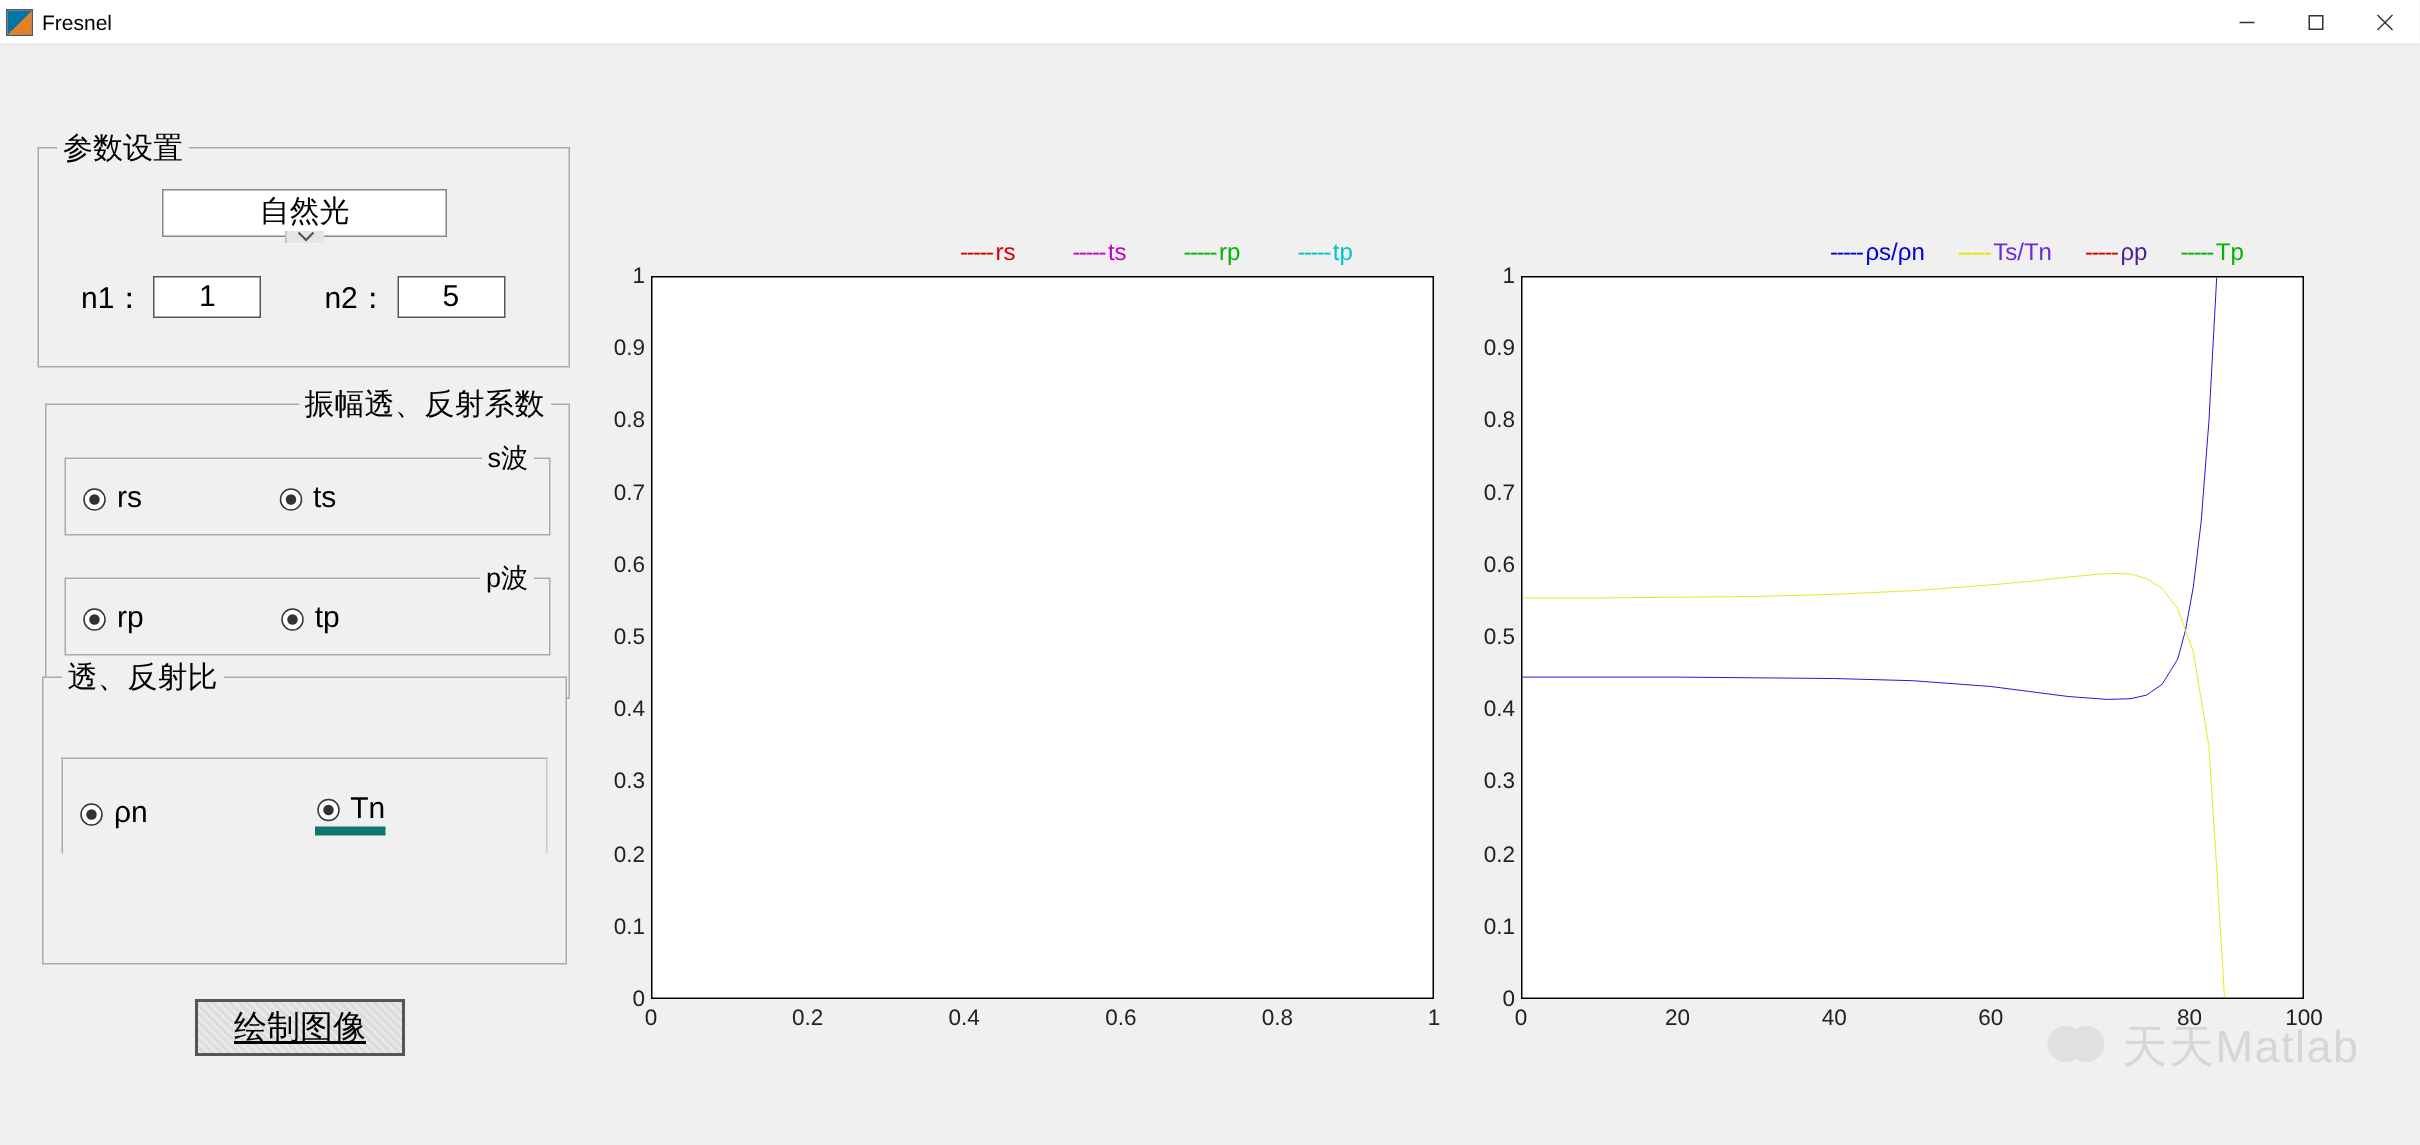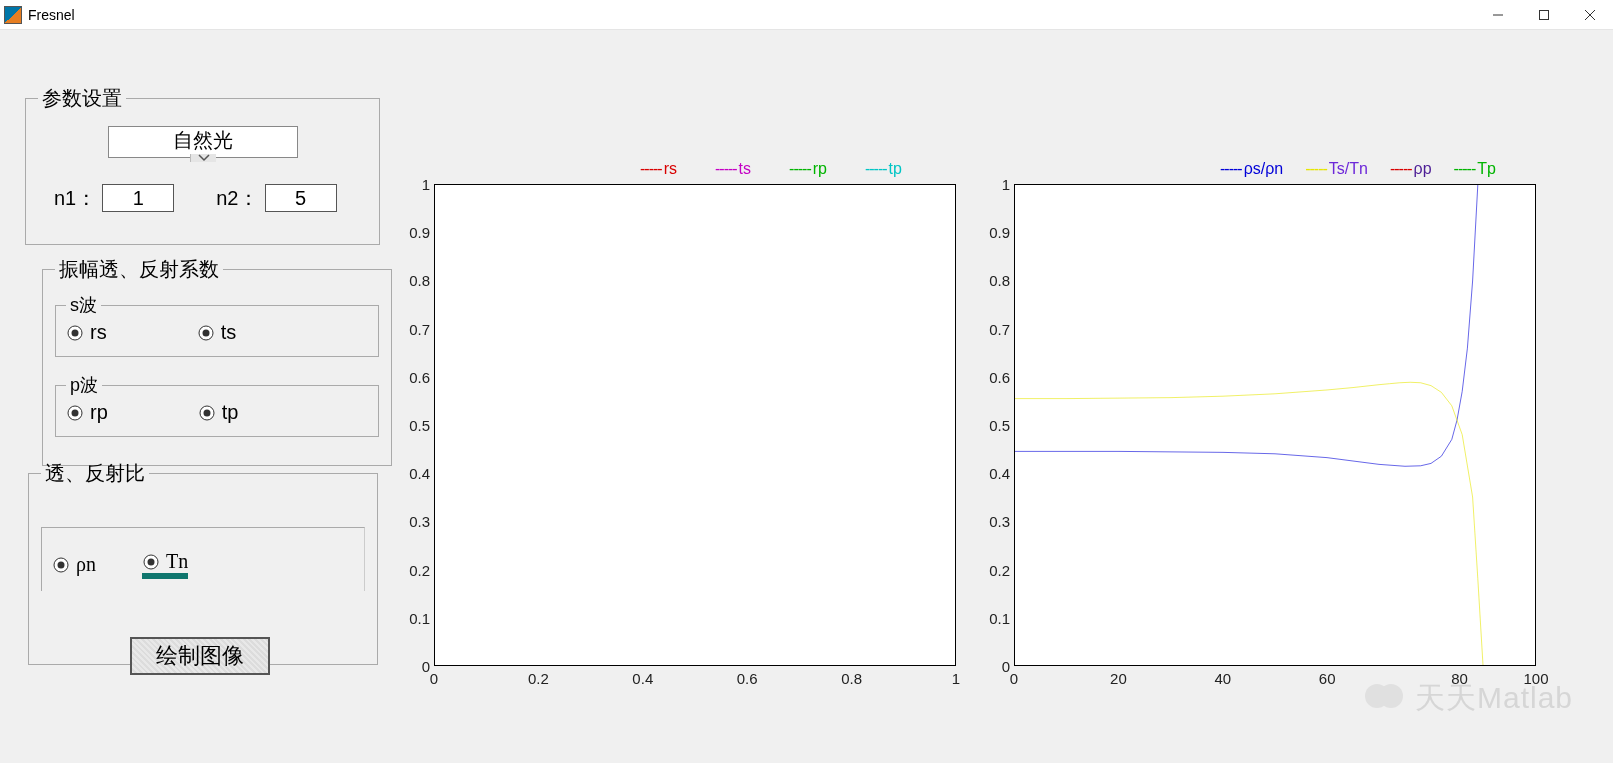--- a/index.html
+++ b/index.html
@@ -59,28 +59,29 @@
     font-size: 20px;
   }
   .fs-params {
     position: absolute;
     left: 25px; top: 55px;
     width: 355px;
     height: 160px;
   }
   .fs-amp {
     position: absolute;
-    left: 42px; top: 226px;
+    left: 30px; top: 226px;
     width: 350px;
     height: 210px;
     padding-top: 4px;
+    text-align: right;
   }
   .fs-ratio {
     position: absolute;
-    left: 28px; top: 430px;
+    left: 28px; top: 408px;
     width: 350px;
     height: 205px;
   }
   .fs-swave, .fs-pwave {
     border: 1px solid #aaa;
     margin: 6px 0 16px 0;
     padding: 2px 10px 10px 10px;
   }
   .fs-ratio-inner {
     border: 1px solid #aaa;
@@ -137,26 +138,26 @@
   .radio {
     display: inline-flex;
     align-items: center;
     gap: 6px;
     font-size: 20px;
   }
   .radio svg { width:18px;height:18px; }
 
   .plot-btn {
     position: absolute;
-    left: 130px; top: 607px;
+    left: 130px; top: 636px;
     width: 140px; height: 38px;
     border: 2px solid #555;
     background: repeating-linear-gradient(45deg,#e8e8e8,#e8e8e8 2px,#dcdcdc 2px,#dcdcdc 4px);
     font-size: 22px;
-    display:flex;align-items:center;justify-content:center;
+    display:flex;align-items:center;justify-content:center;text-decoration:underline;
   }
 
   
   .axwrap {
     position: absolute;
     background: transparent;
   }
   .ax1 { left: 400px; top: 130px; width: 560px; height: 540px; }
   .ax2 { left: 980px; top: 130px; width: 560px; height: 540px; }
   .plotarea {
@@ -294,21 +295,21 @@
             </svg>
           <span>tp</span>
         </label>
       </div>
     </fieldset>
   </fieldset>
 
   <fieldset class="fs-ratio">
     <legend>透、反射比</legend>
     <fieldset class="fs-ratio-inner">
-      <div class="radio-row" style="gap:46px;font-family:Liberation Serif, serif;">
+      <div class="radio-row" style="gap:111px;">
         <label class="radio">
           <svg viewBox="0 0 18 18">
               <circle cx="9" cy="9" r="7" fill="#fff" stroke="#333"></circle>
               <circle cx="9" cy="9" r="3.5" fill="#333"></circle>
             </svg>
           <span>ρn</span>
         </label>
         <label class="radio" style="border-bottom:6px solid #0f766e;">
           <svg viewBox="0 0 18 18">
               <circle cx="9" cy="9" r="7" fill="#fff" stroke="#333"></circle>

